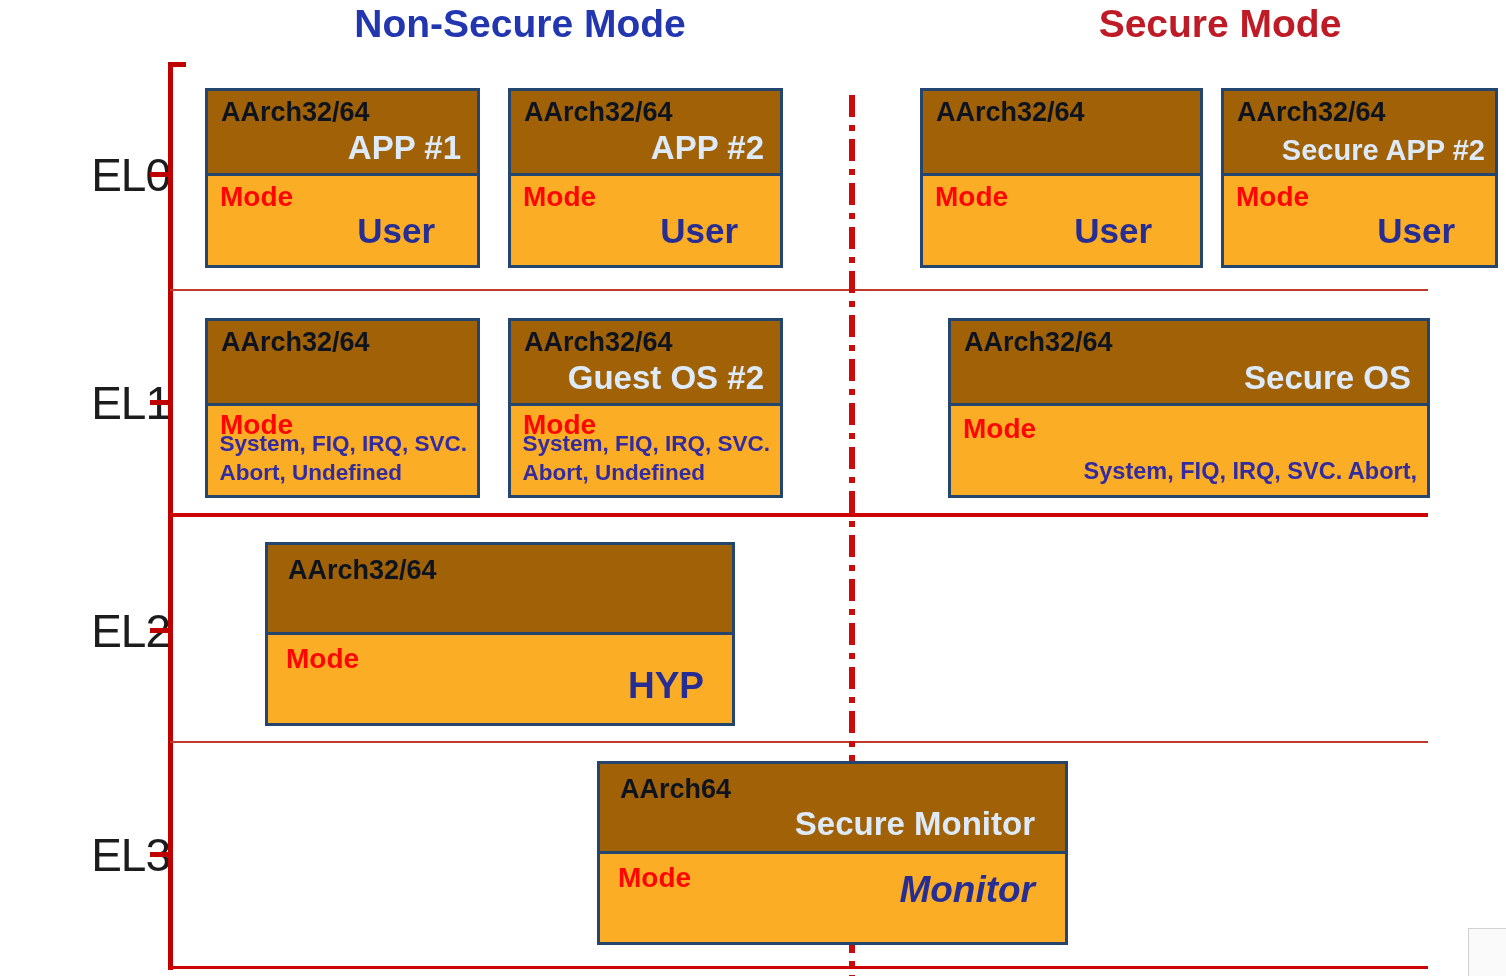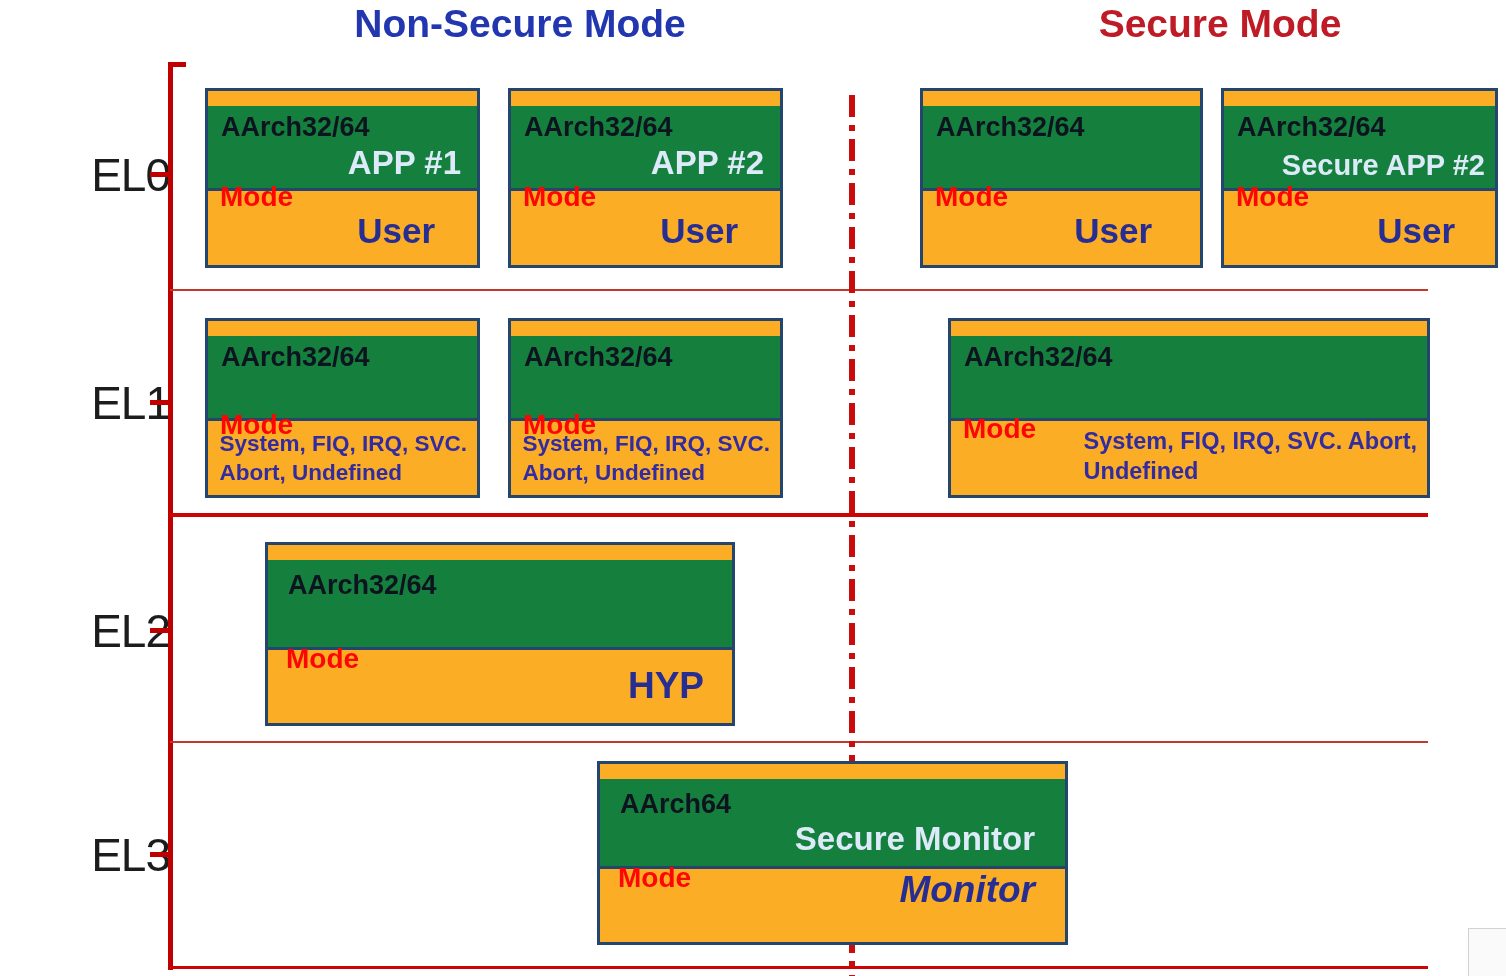--- a/index.html
+++ b/index.html
@@ -21,21 +21,21 @@
   .divider.thick{background:#cc0404;}
   .dashline{
     position:absolute;left:849px;top:95px;width:6px;height:881px;
     background:repeating-linear-gradient(to bottom,
       #c90d0d 0 22px, rgba(0,0,0,0) 22px 30px,
       #c90d0d 30px 36px, rgba(0,0,0,0) 36px 44px);
   }
 
   
   .box{position:absolute;border:3px solid #24466e;box-sizing:border-box;background:#fbad26;}
-  .box .hdr{position:absolute;left:0;top:0;right:0;background:#15803d;border-bottom:3px solid #24466e;box-sizing:border-box;margin-top:15px;}
+  .box .hdr{position:absolute;left:0;top:0;right:0;background:#a16207;border-bottom:3px solid #24466e;box-sizing:border-box;}
   .arch{position:absolute;left:13px;top:6px;font-size:27px;font-weight:bold;color:#0d1420;}
   .bname{position:absolute;right:16px;bottom:6px;font-size:33px;font-weight:bold;color:#ddeafa;white-space:nowrap;}
   .mode-label{position:absolute;left:12px;top:5px;font-size:28px;font-weight:bold;color:#ff0500;}
   .mode-value{position:absolute;font-size:35px;font-weight:bold;color:#272e93;white-space:nowrap;}
   .mode-list{position:absolute;right:10px;font-size:22.5px;font-weight:bold;color:#332ba0;
     line-height:1.3;white-space:nowrap;}
 
   .corner-artifact{position:absolute;left:1468px;top:928px;width:37px;height:47px;
     background:#fafafa;border:1px solid #d2d2d2;}
 </style>
@@ -106,36 +106,37 @@
   <div class="mode-label" style="top:88px;">Mode</div>
   <div class="mode-list" style="bottom:8px;">
     <div>System, FIQ, IRQ, SVC.</div>
     <div>Abort, Undefined</div>
   </div>
 </div>
 
 <div class="box" style="left:508px;top:318px;width:275px;height:180px;">
   <div class="hdr" style="height:85px;">
     <div class="arch">AArch32/64</div>
+    <div class="bname">Guest OS #2</div>
   </div>
   <div class="mode-label" style="top:88px;">Mode</div>
   <div class="mode-list" style="bottom:8px;">
     <div>System, FIQ, IRQ, SVC.</div>
     <div>Abort, Undefined</div>
   </div>
 </div>
 
 <div class="box" style="left:948px;top:318px;width:482px;height:180px;">
   <div class="hdr" style="height:85px;">
     <div class="arch">AArch32/64</div>
+    <div class="bname">Secure OS</div>
   </div>
   <div class="mode-label" style="top:92px;">Mode</div>
   <div class="mode-list" style="bottom:8px;font-size:23.5px;">
     <div>System, FIQ, IRQ, SVC. Abort,</div>
-    <div>Undefined</div>
   </div>
 </div>
 
 <div class="box" style="left:265px;top:542px;width:470px;height:184px;">
   <div class="hdr" style="height:90px;">
     <div class="arch" style="left:20px;top:10px;">AArch32/64</div>
   </div>
   <div class="mode-label" style="left:18px;top:98px;">Mode</div>
   <div class="mode-value" style="right:28px;bottom:16px;font-size:37px;">HYP</div>
 </div>

